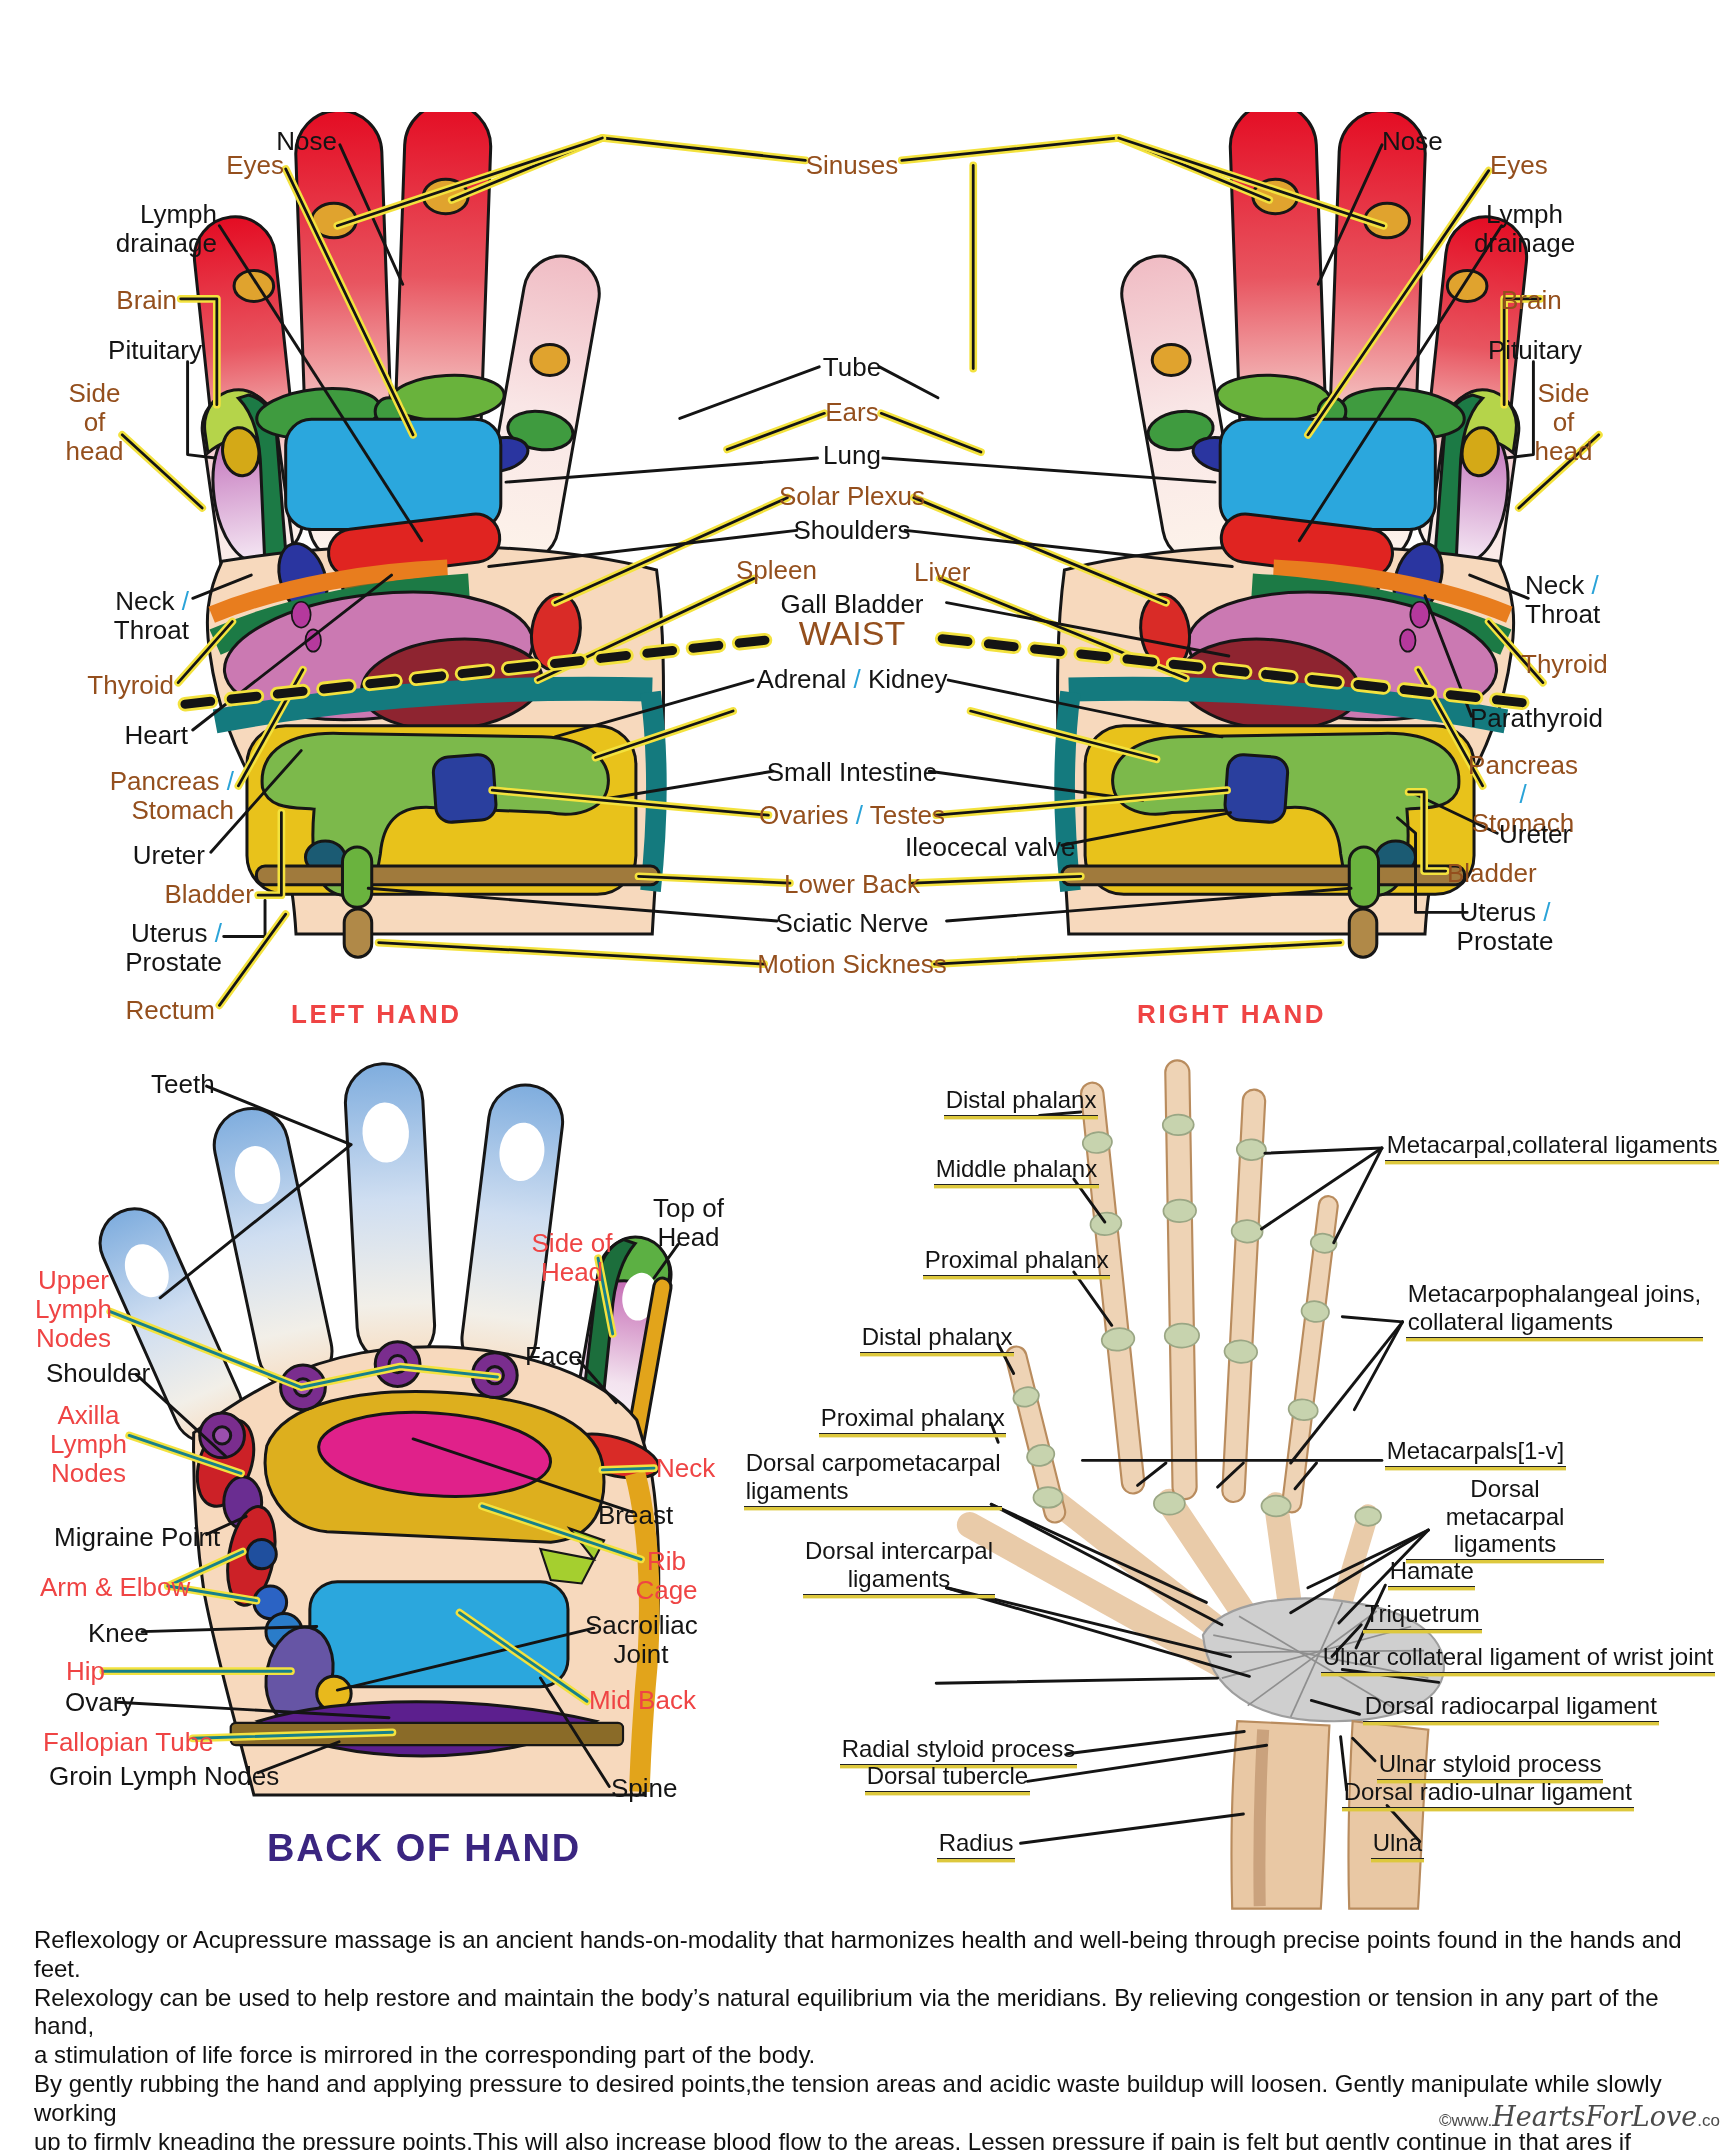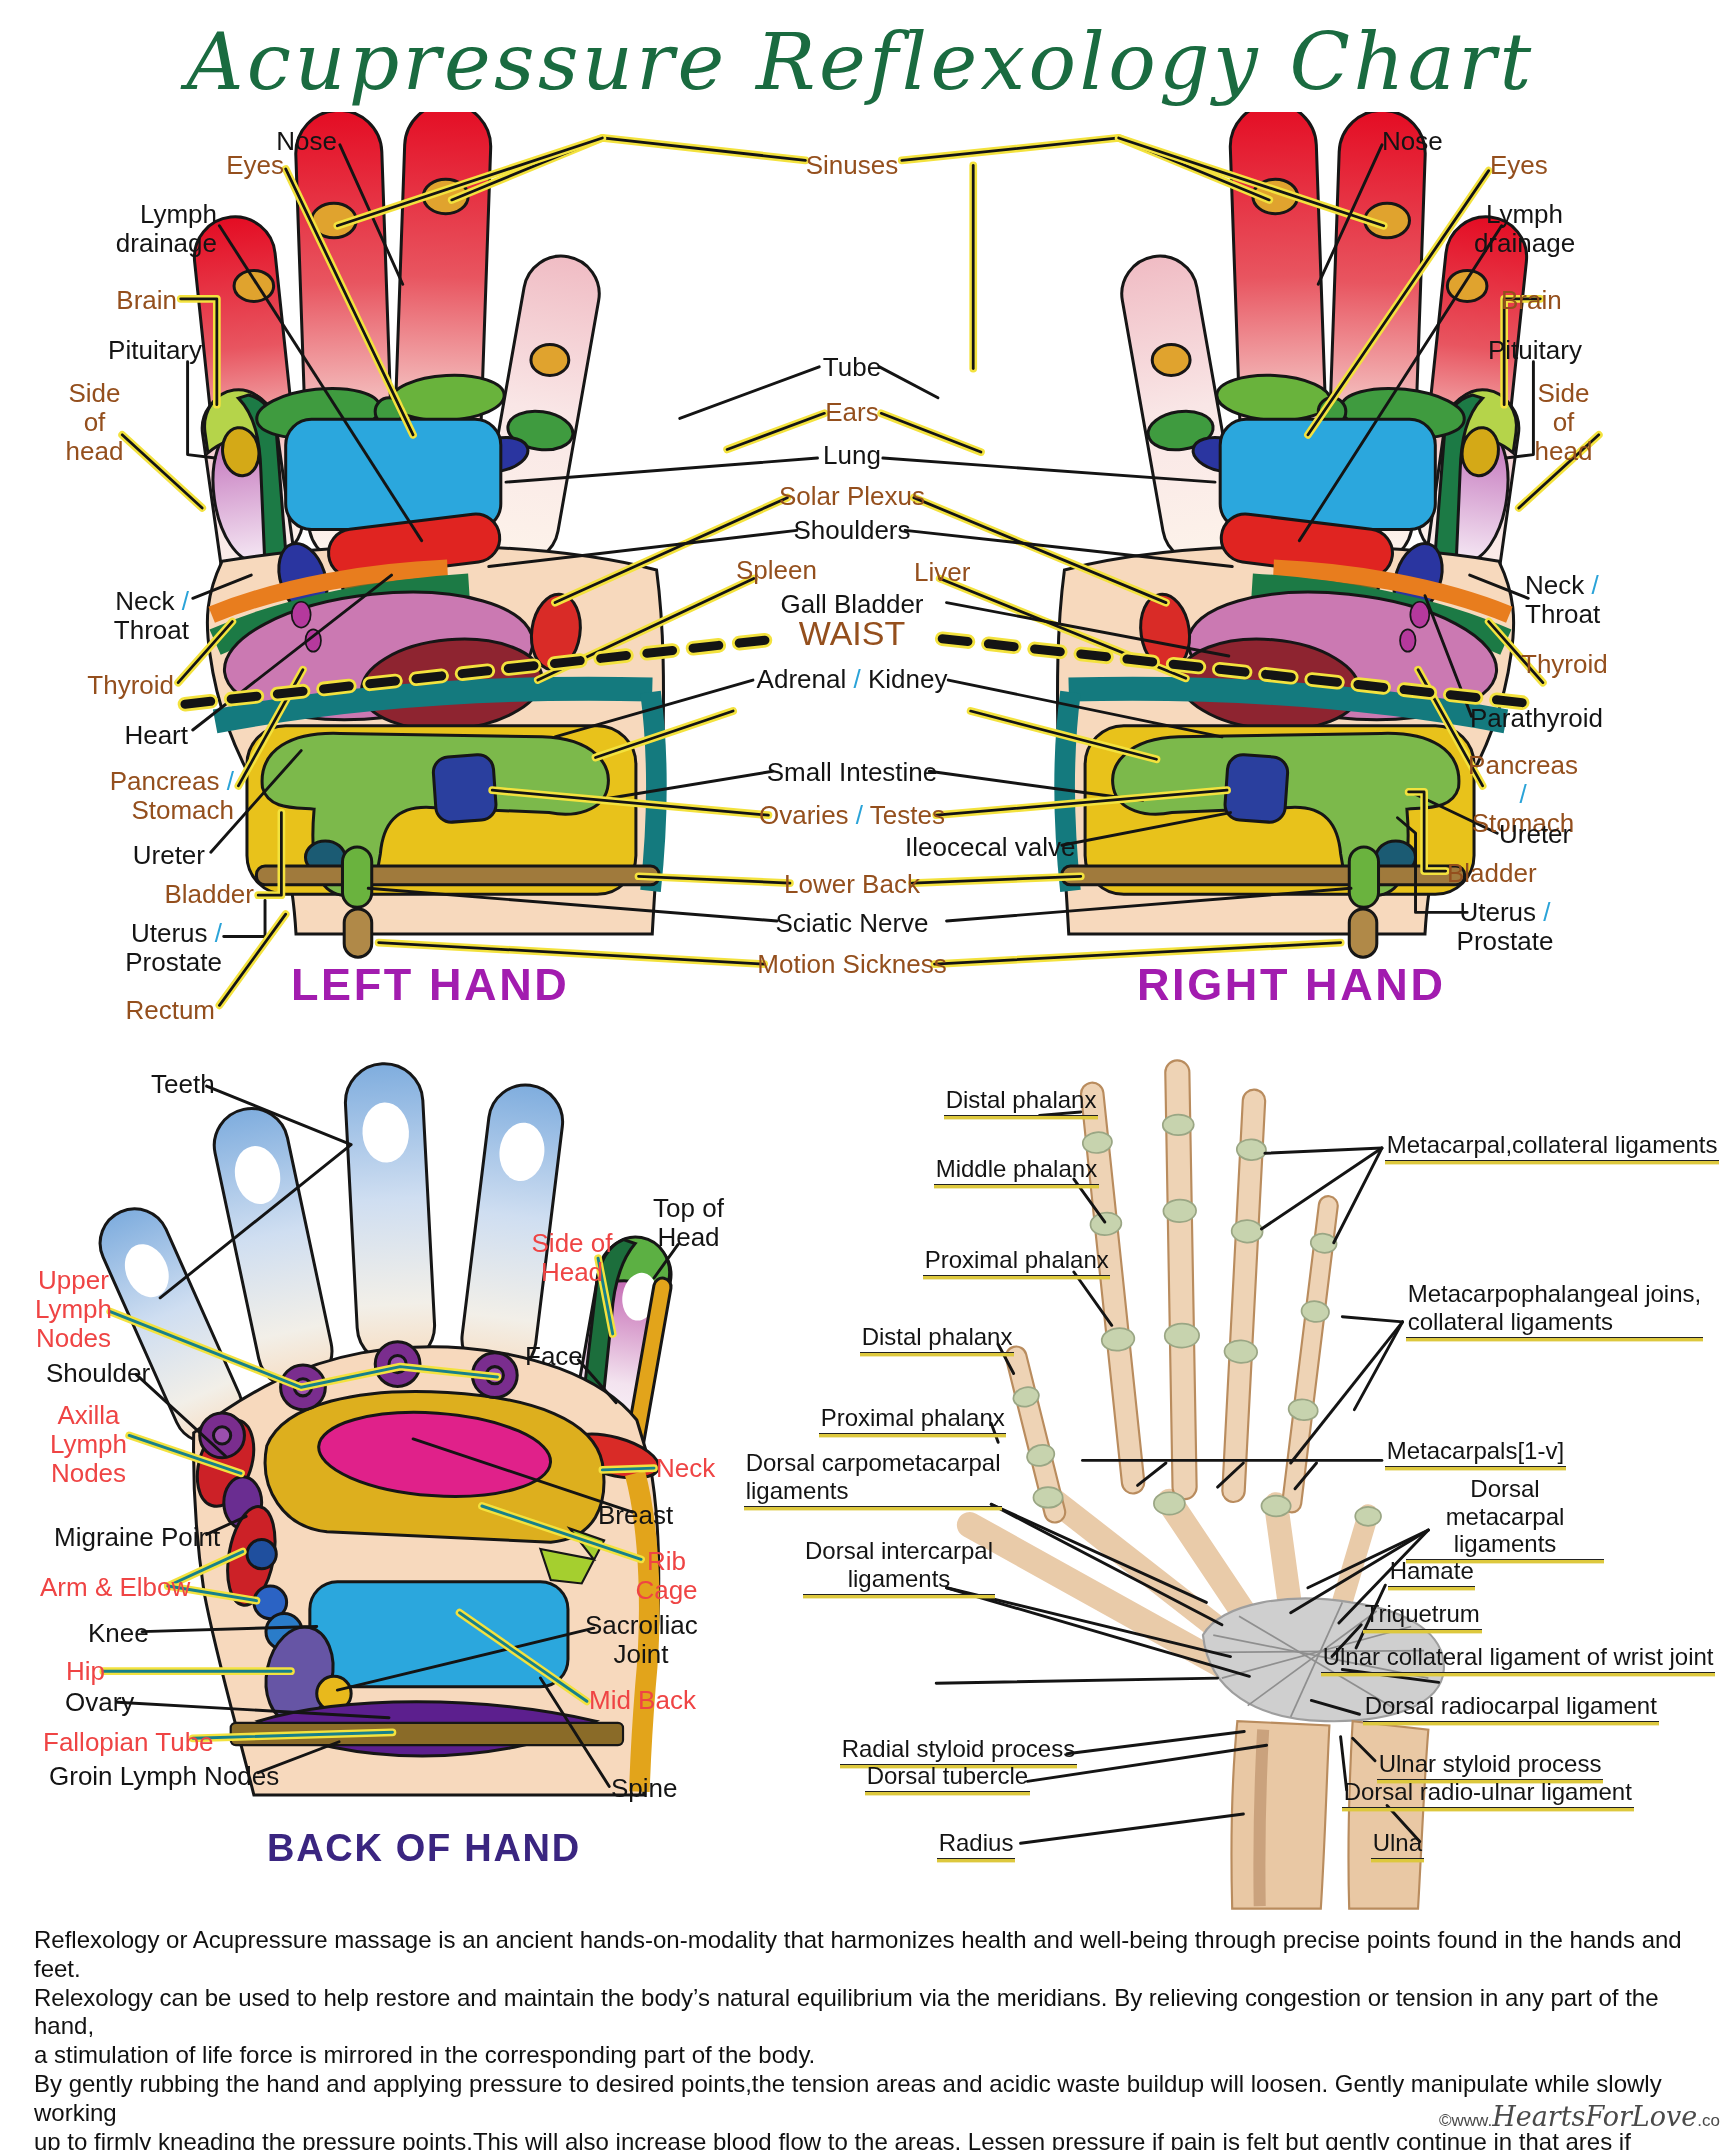--- a/index.html
+++ b/index.html
@@ -7,21 +7,21 @@
          font-family:"Liberation Sans",sans-serif;}
   .layer{position:absolute;}
   .ttl{position:absolute;top:15.5px;left:0;width:1721px;text-align:center;
        font-family:"DejaVu Serif",serif;font-style:italic;font-weight:500;
        font-size:79px;color:#1a6b40;letter-spacing:3.4px;}
   .lb{position:absolute;font-size:26px;line-height:1.12;color:#141414;white-space:pre-line;}
   .ra{text-align:right;transform:translateX(-100%);}
   .ctr{text-align:center;}
   .brown{color:#944f1d;}
   .navy{color:#ef4444;}
-  .cap{font-weight:bold;font-size:45px;color:#a21caf;letter-spacing:2.6px;white-space:nowrap;}
+  .cap{font-weight:bold;font-size:26px;color:#ef4444;letter-spacing:2.6px;white-space:nowrap;margin-top:40px;}
   .cap2{font-weight:bold;font-size:38px;color:#3a2580;letter-spacing:1.7px;white-space:nowrap;}
   .waist{font-size:34px;}
   .skl{font-size:24px;line-height:1.15;color:#141414;}
   .skl .u{display:inline-block;border-bottom:1.7px solid #222;box-shadow:0 3.4px 0 #ddc83d;padding:0 1.7px 1.7px 1.7px;}
   .sl{color:#2aa3d8;}
   .para{position:absolute;left:34px;top:1926px;width:1656px;font-size:24px;line-height:1.2;
         color:#111;white-space:pre-line;}
   .credit{position:absolute;top:2101px;left:1439px;color:#4a4a4a;font-size:17px;}
   .credit .nm{font-family:"DejaVu Serif",serif;font-style:italic;font-size:27px;}
   
@@ -375,21 +375,20 @@
         <polyline points="1580,1992 1524,1976" class="kk"></polyline>
         <polyline points="1240,2038 1446,2012" class="kk"></polyline>
         <polyline points="1194,2070 1472,2028" class="kk"></polyline>
         <polyline points="1598,2046 1572,2020" class="kk"></polyline>
         <polyline points="1565,2080 1558,2018" class="kk"></polyline>
         <polyline points="1186,2142 1445,2108" class="kk"></polyline>
         <polyline points="1650,2140 1612,2098" class="kk"></polyline>
       </g>
   </svg>
 
-  <div class="ttl">Acupressure Reflexology Chart</div>
 
   <div class="lb ra" style="left:337px;top:127px">Nose</div>
   <div class="lb ra brown" style="left:284px;top:151px">Eyes</div>
   <div class="lb ra" style="left:217px;top:200px">Lymph
 drainage</div>
   <div class="lb ra brown" style="left:177px;top:286px">Brain</div>
   <div class="lb ra" style="left:202px;top:336px">Pituitary</div>
   <div class="lb ctr brown" style="left:47px;top:379px;width:95px">Side
 of
 head</div>

